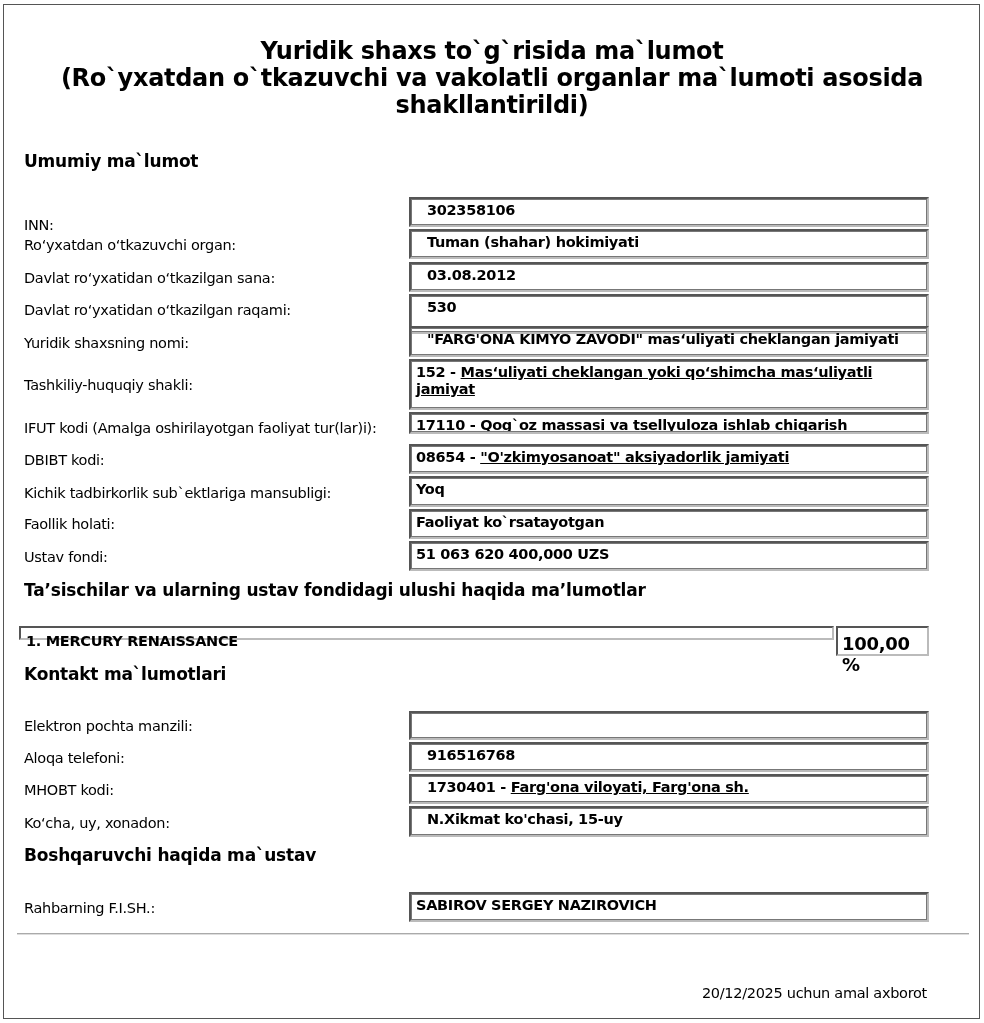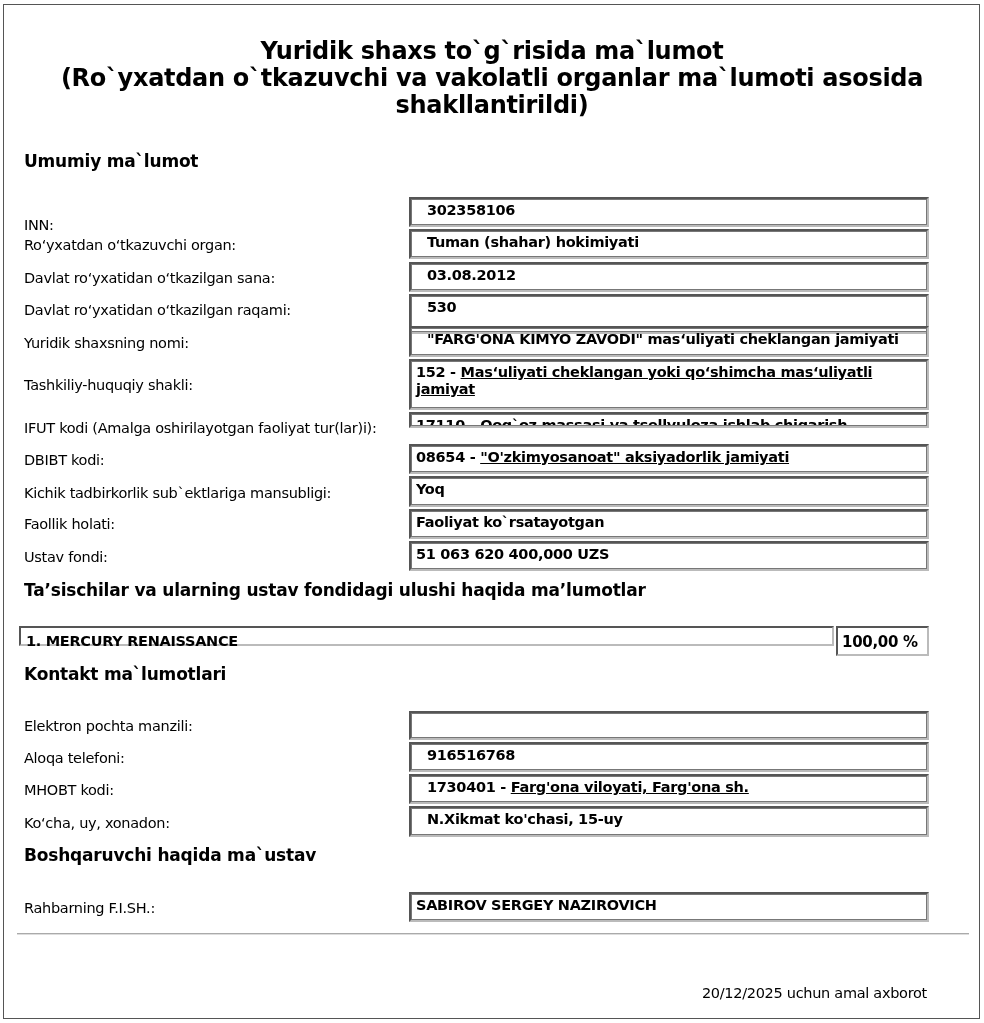--- a/index.html
+++ b/index.html
@@ -13,26 +13,26 @@
                    letter-spacing: -0.2px; }
   .label { position: absolute; left: 24px; font-size: 14.5px; letter-spacing: -0.3px;
            white-space: nowrap; }
   .vbox { position: absolute; left: 409px; width: 520px; box-sizing: border-box;
           border: 2px solid; border-color: #555 #bbb #bbb #555;
           outline: 1px solid #777; outline-offset: -3px;
           font-family: "DejaVu Sans", sans-serif; font-size: 14.5px; font-weight: bold;
           padding: 3px 6px 0 5px; line-height: 17px; letter-spacing: -0.3px; overflow: hidden; }
   .vbox.pad10 { padding-left: 16px; }
   .vbox a { color: #000; text-decoration: underline; }
-  .founder-name { position: absolute; left: 19px; top: 626px; width: 815px; height: 20px;
+  .founder-name { position: absolute; left: 19px; top: 626px; width: 815px; height: 14px;
                   box-sizing: border-box; border: 2px solid; border-color: #555 #bbb #bbb #555;
                   font-size: 14.5px; font-weight: bold; padding: 5px 5px; letter-spacing: -0.3px; }
   .founder-share { position: absolute; left: 836px; top: 626px; width: 93px; height: 30px;
                    box-sizing: border-box; border: 2px solid; border-color: #555 #bbb #bbb #555;
-                   font-size: 15px; font-weight: bold; padding: 5px 4px; letter-spacing: -0.3px; }
+                   font-size: 18px; font-weight: bold; padding: 5px 4px; letter-spacing: -0.3px; }
   .sep { position: absolute; left: 17px; top: 933px; width: 952px; height: 0;
          border-top: 1px solid #aaa; border-bottom: 1px solid #ddd; }
   .footer { position: absolute; right: 57px; top: 985px; font-size: 14.5px; letter-spacing: -0.3px; }
 </style>
 </head>
 <body>
 
 <div class="frame"></div>
 
 <div class="title">
@@ -57,21 +57,21 @@
 
 <div class="label" style="top:335px;">Yuridik shaxsning nomi:</div>
 <div class="vbox pad10" style="top:326px;height:31px;white-space:nowrap;">"FARG'ONA KIMYO ZAVODI" mas‘uliyati cheklangan jamiyati</div>
 
 <div class="label" style="top:377px;">Tashkiliy-huquqiy shakli:</div>
 <div class="vbox" style="top:359px;height:51px;">
   <span>152 - </span><a href="#">Mas‘uliyati cheklangan yoki qo‘shimcha mas‘uliyatli jamiyat</a>
 </div>
 
 <div class="label" style="top:420px;">IFUT kodi (Amalga oshirilayotgan faoliyat tur(lar)i):</div>
-<div class="vbox" style="top:412px;height:16px;">
+<div class="vbox" style="top:412px;height:22px;">
   <span>17110 - </span><a href="#">Qog`oz massasi va tsellyuloza ishlab chiqarish</a>
 </div>
 
 <div class="label" style="top:452px;">DBIBT kodi:</div>
 <div class="vbox" style="top:444px;height:30px;">
   <span>08654 - </span><a href="#">"O'zkimyosanoat" aksiyadorlik jamiyati</a>
 </div>
 
 <div class="label" style="top:485px;">Kichik tadbirkorlik sub`ektlariga mansubligi:</div>
 <div class="vbox" style="top:476px;height:31px;">Yoq</div>

